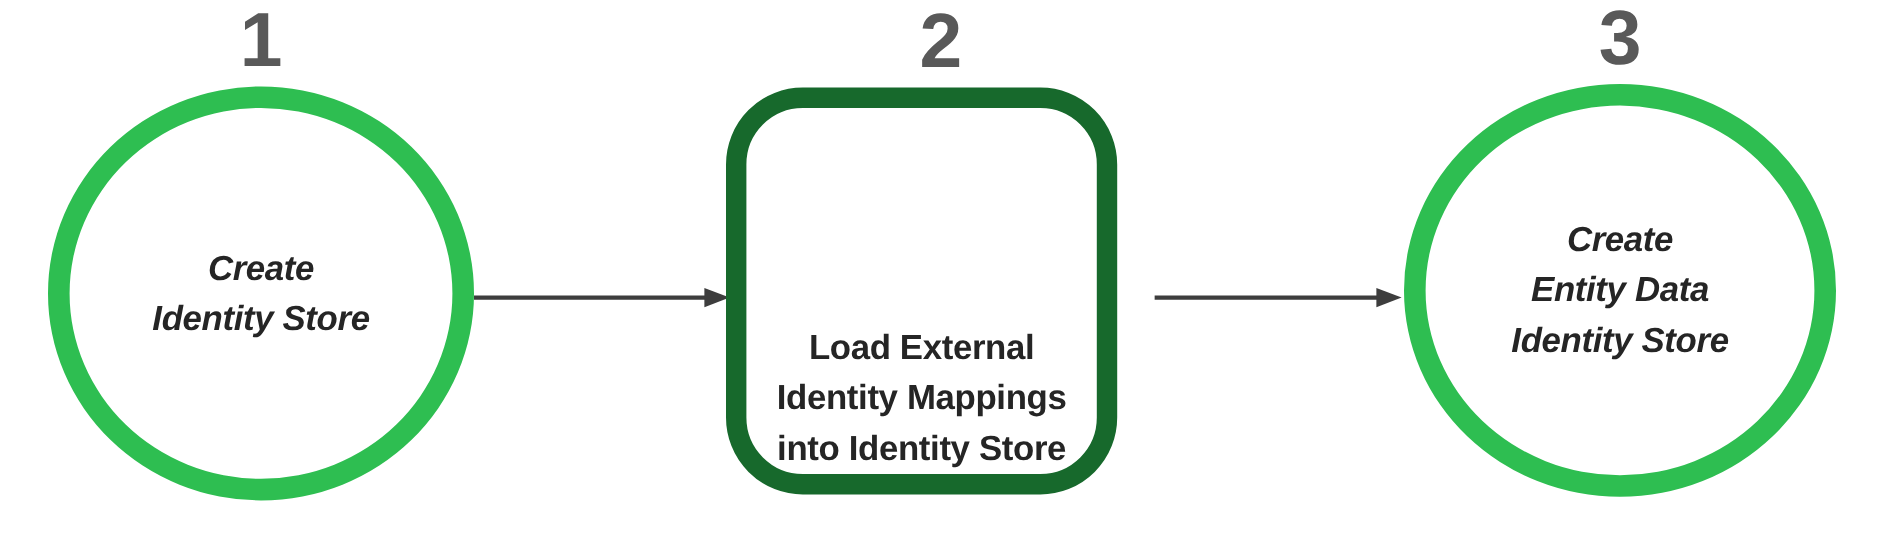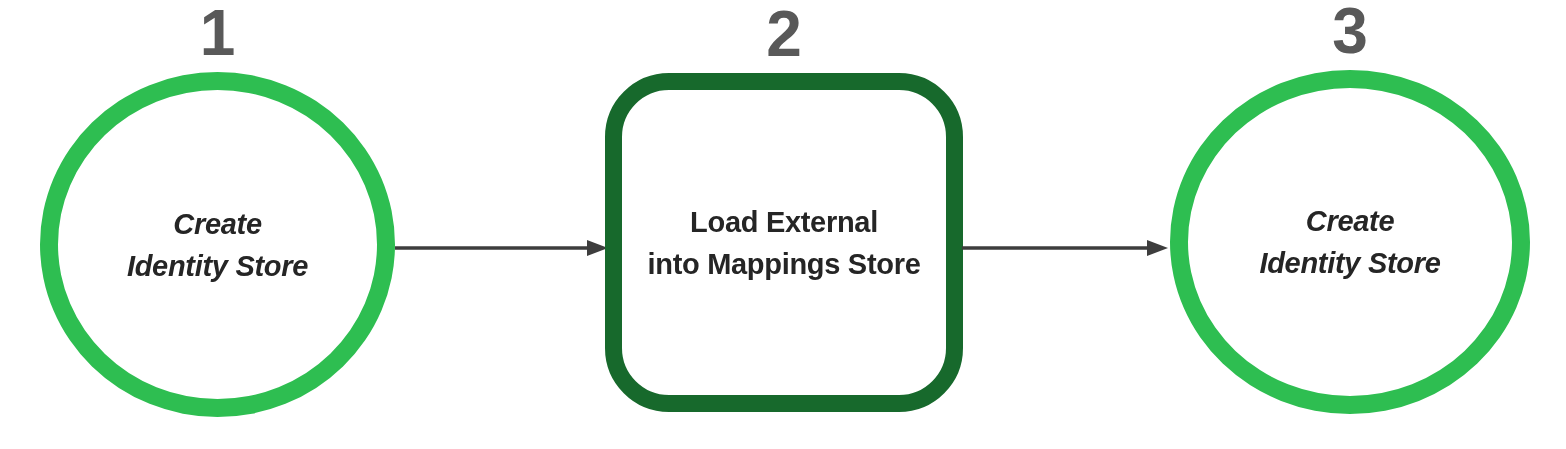--- a/index.html
+++ b/index.html
@@ -56,36 +56,38 @@
     </div>
   </div>
 
   <svg class="arrow" style="left:395px;top:238px;" width="215" height="20" viewBox="0 0 215 20">
     <line x1="0" y1="10" x2="194" y2="10"></line>
     <polygon points="192,2 213,10 192,18"></polygon>
   </svg>
 
   <div class="step" style="left:605px;width:358px;top:1px;">
     <div class="step-number">2</div>
-    <div class="shape rounded-square" style="width:358px;height:339px;">
+    <div class="shape rounded-square" style="width:326px;height:339px;align-items:flex-end;">
       <div class="label">
         <span class="line">Load External</span>
-        <span class="line">into Mappings Store</span>
+        <span class="line">Identity Mappings</span>
+        <span class="line">into Identity Store</span>
       </div>
     </div>
   </div>
 
   <svg class="arrow" style="left:962px;top:238px;" width="208" height="20" viewBox="0 0 208 20">
     <line x1="0" y1="10" x2="187" y2="10"></line>
     <polygon points="185,2 206,10 185,18"></polygon>
   </svg>
 
   <div class="step" style="left:1170px;width:360px;top:-2px;">
     <div class="step-number">3</div>
     <div class="shape circle" style="width:360px;height:344px;">
       <div class="label">
         <span class="line">Create</span>
+        <span class="line">Entity Data</span>
         <span class="line">Identity Store</span>
       </div>
     </div>
   </div>
 
 </div>
 
 </body></html>

